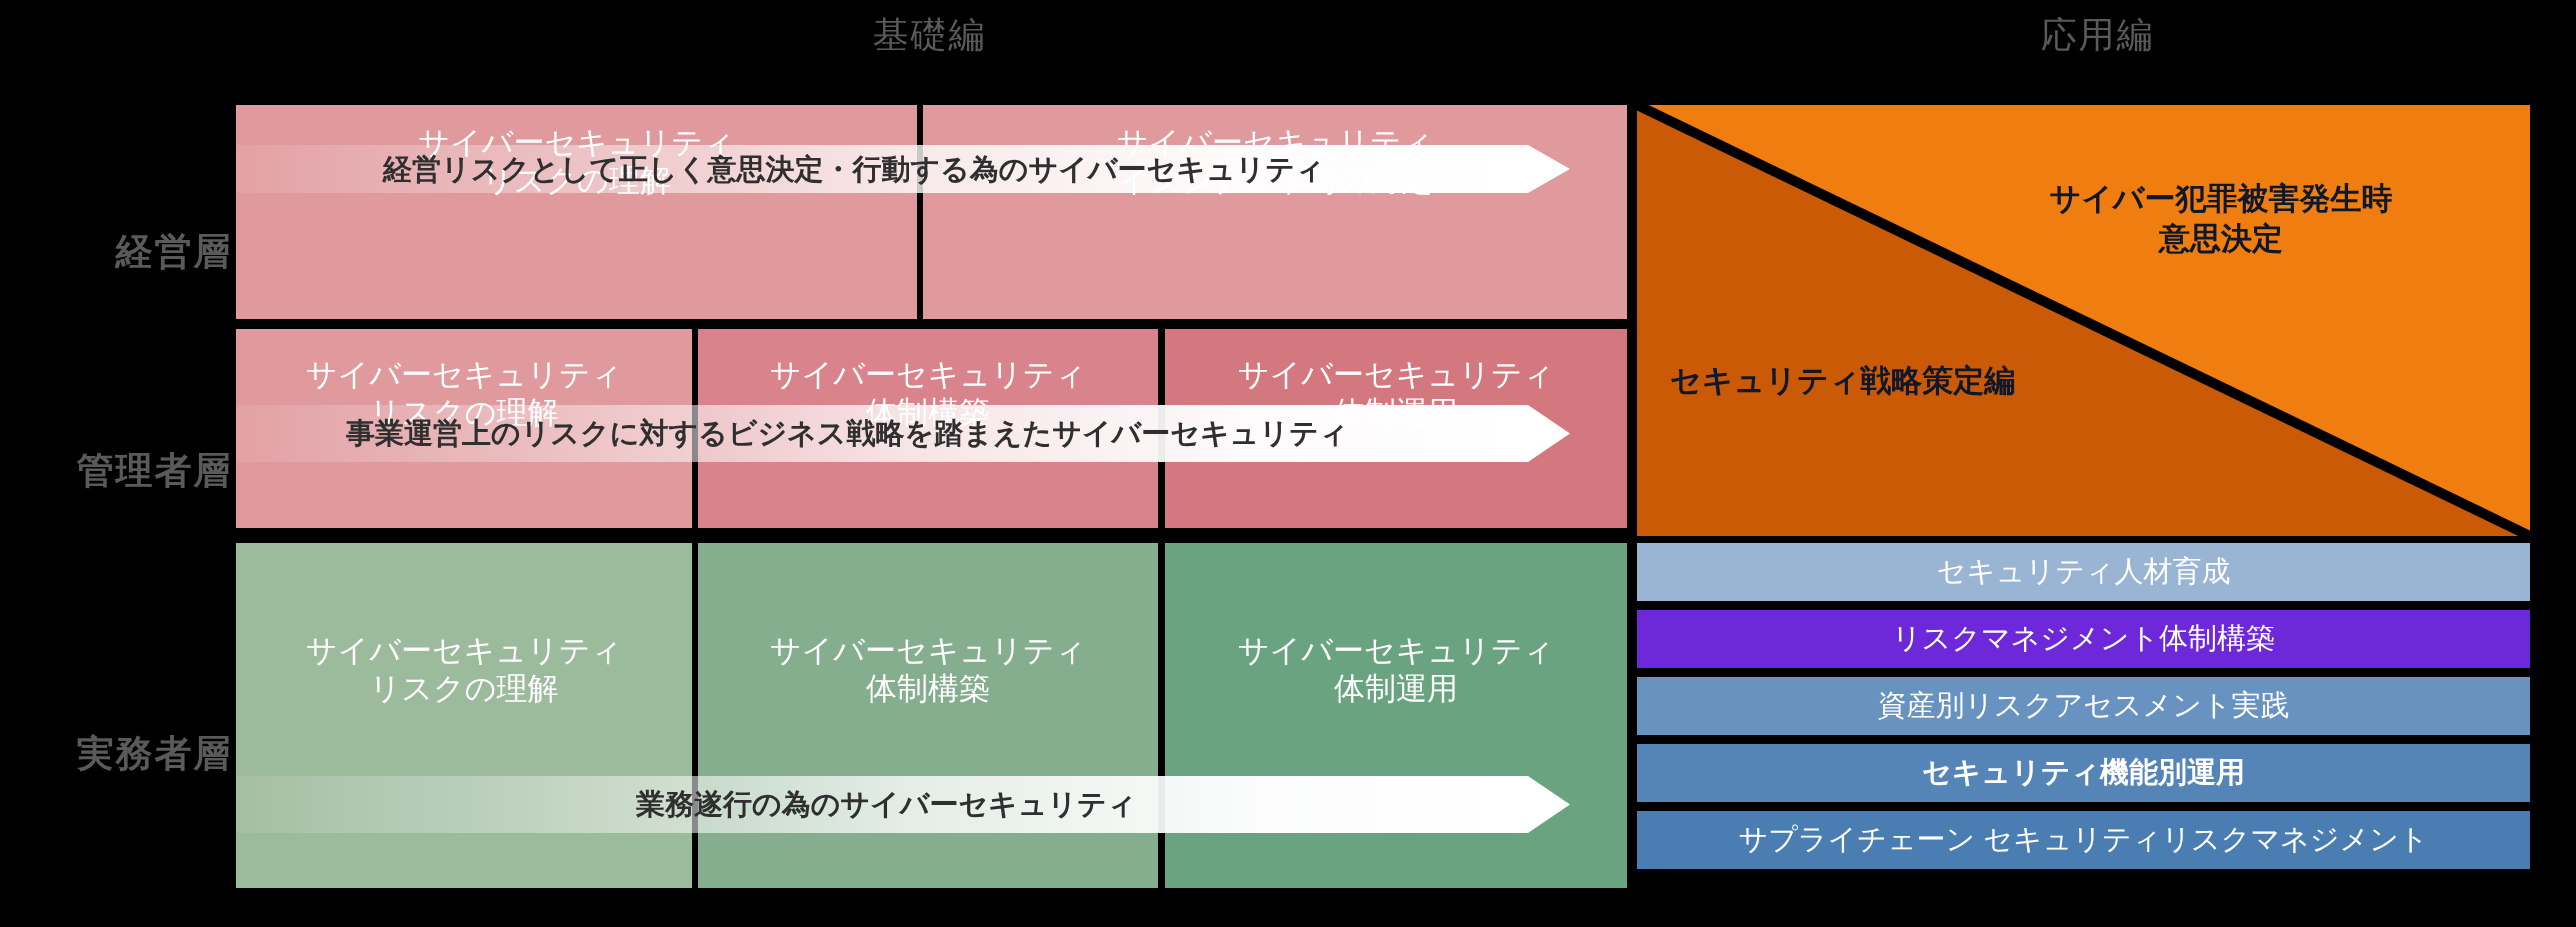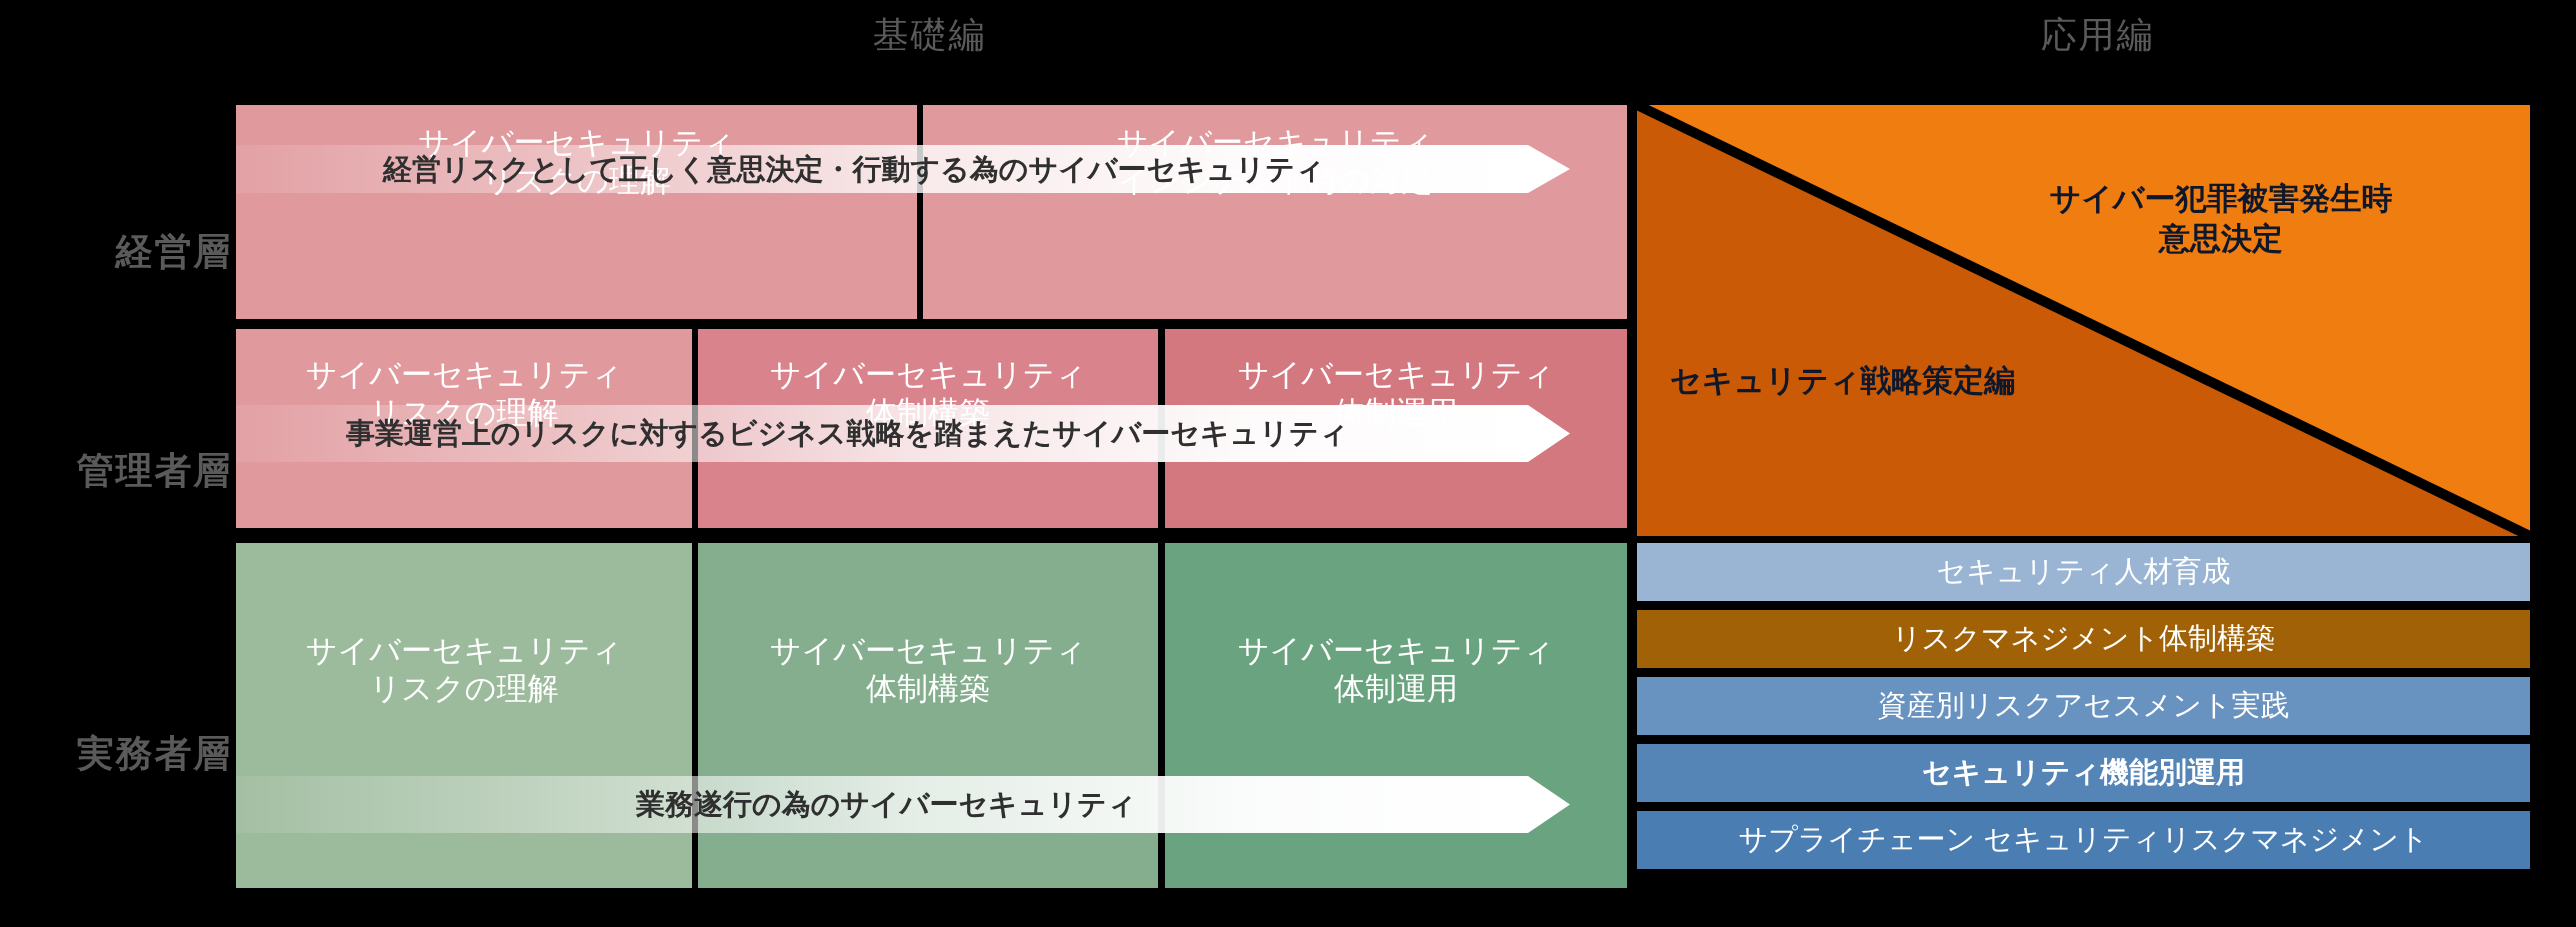--- a/index.html
+++ b/index.html
@@ -237,21 +237,21 @@
     <div id="applied-tri-upper"></div>
     <svg id="applied-diag-line" viewBox="0 0 971 468" preserveAspectRatio="none">
       <line x1="0" y1="0" x2="971" y2="468" stroke="#000000" stroke-width="11"></line>
     </svg>
     <div class="applied-text" id="applied-upper-text">サイバー犯罪被害発生時
 意思決定</div>
     <div class="applied-text" id="applied-lower-text">セキュリティ戦略策定編</div>
   </div>
 
   <div class="blue-row" style="top:543px;  height:58px; background:#9ab5d4;">セキュリティ人材育成</div>
-  <div class="blue-row" style="top:610px;  height:58px; background:#a16207;">リスクマネジメント体制構築</div>
+  <div class="blue-row" style="top:610px;  height:58px; background:#6d28d9;">リスクマネジメント体制構築</div>
   <div class="blue-row" style="top:677px;  height:58px; background:#6892c0;">資産別リスクアセスメント実践</div>
   <div class="blue-row" style="top:744px;  height:58px; background:#5584b6;font-weight:bold;">セキュリティ機能別運用</div>
   <div class="blue-row" style="top:811px;  height:58px; background:#4a7db2;">サプライチェーン セキュリティリスクマネジメント</div>
 
   <div class="arrow" id="arrow-exec">
     <div class="arrow-body">
       <span class="arrow-text">経営リスクとして正しく意思決定・行動する為のサイバーセキュリティ</span>
     </div>
     <div class="arrow-head"></div>
   </div>

